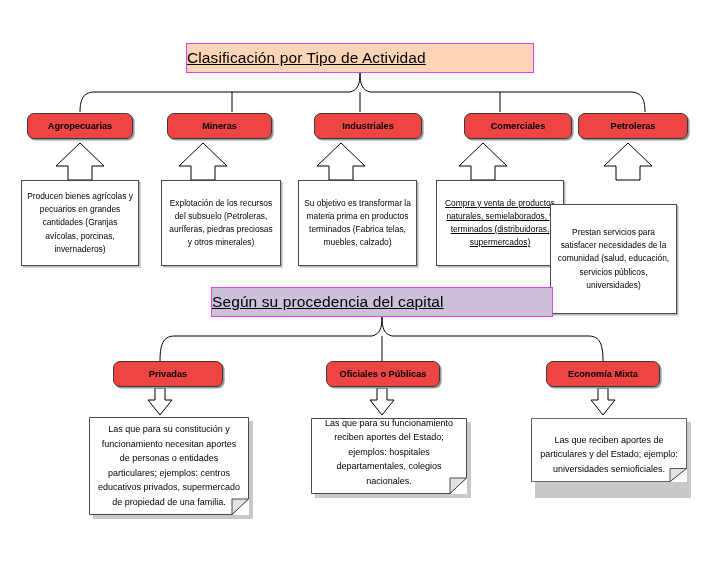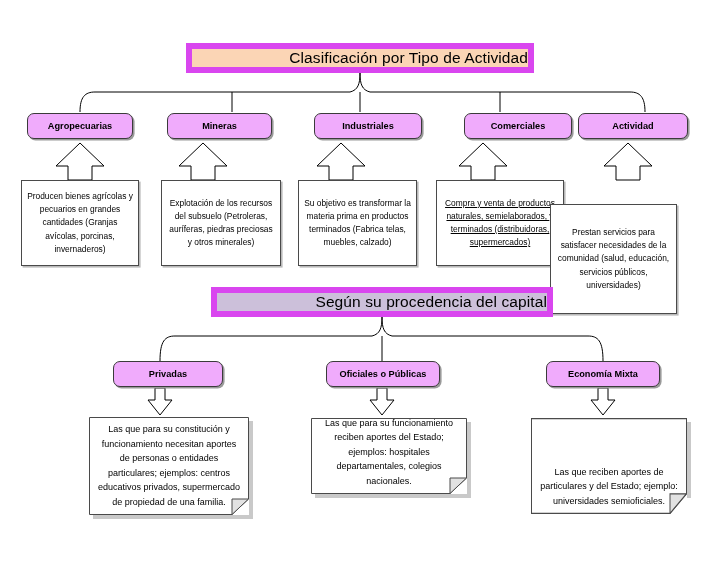--- a/index.html
+++ b/index.html
@@ -7,38 +7,38 @@
     width:728px;height:563px;position:relative;overflow:hidden;
     font-family:"Liberation Sans","DejaVu Sans",sans-serif;
     color:#000;
   }
   #canvas{position:absolute;inset:0;width:728px;height:563px;}
   .svg-layer{position:absolute;left:0;top:0;width:728px;height:563px;pointer-events:none;}
 
   
   .title-bar{
     position:absolute;box-sizing:border-box;
-    border:6px solid #d946ef;
-    display:flex;align-items:center;justify-content:flex-end;
-    font-size:15.5px;letter-spacing:.1px;
+    border:1px solid #d946ef;
+    display:flex;align-items:center;justify-content:flex-start;
+    font-size:15.5px;letter-spacing:.1px;text-decoration:underline;
   }
   #title-activity{
     left:186px;top:43px;width:348px;height:30px;
     background:#FBD5B5;
   }
   #title-capital{
     left:211px;top:287px;width:342px;height:30px;
     background:#CCC0DA;
   }
 
   
   .cat-box{
     position:absolute;box-sizing:border-box;
     border:1px solid #3b3b3b;border-radius:7px;
-    background:#f0abfc;
+    background:#ef4444;
     display:flex;align-items:center;justify-content:center;
     font-size:9.2px;font-weight:bold;
     box-shadow:1.6px 1.6px 0 0 #9a9a9a;
   }
 
   
   .desc-box{
     position:absolute;box-sizing:border-box;
     border:1px solid #4a4a4a;background:#ffffff;
     display:flex;align-items:center;justify-content:center;
@@ -110,21 +110,21 @@
   <div class="cat-box" style="left:167px;top:113px;width:105px;height:26px;">
     <span>Mineras</span>
   </div>
   <div class="cat-box" style="left:314px;top:113px;width:108px;height:26px;">
     <span>Industriales</span>
   </div>
   <div class="cat-box" style="left:444px;top:113px;width:108px;height:26px;margin-left:20px;">
     <span>Comerciales</span>
   </div>
   <div class="cat-box" style="left:578px;top:113px;width:110px;height:26px;">
-    <span>Actividad</span>
+    <span>Petroleras</span>
   </div>
 
   <div class="desc-box" style="left:21px;top:180px;width:118px;height:86px;align-items:center;">
     <span>Producen bienes agrícolas y pecuarios en grandes cantidades (Granjas avícolas, porcinas, invernaderos)</span>
   </div>
   <div class="desc-box" style="left:161px;top:180px;width:120px;height:86px;">
     <span>Explotación de los recursos del subsuelo (Petroleras, auríferas, piedras preciosas y otros minerales)</span>
   </div>
   <div class="desc-box" style="left:298px;top:180px;width:119px;height:86px;">
     <span>Su objetivo es transformar la materia prima en productos terminados (Fabrica telas, muebles, calzado)</span>
@@ -162,21 +162,21 @@
   <div class="shadow-note" style="left:315px;top:422px;width:156px;height:76px;"></div>
   <div class="note-box" style="left:311px;top:418px;width:156px;height:76px;">
     <svg class="note-svg" viewBox="0 0 156 76" preserveAspectRatio="none">
       <path d="M0.5,0.5 L155.5,0.5 L155.5,60 L139,75.5 L0.5,75.5 Z" fill="#ffffff" stroke="#4a4a4a" stroke-width="1"></path>
       <path d="M155.5,60 L139,60 L139,75.5 Z" fill="#e2e2e2" stroke="#4a4a4a" stroke-width="1"></path>
     </svg>
     <span class="note-text">Las que para su funcionamiento reciben aportes del Estado; ejemplos: hospitales departamentales, colegios nacionales.</span>
   </div>
 
   <div class="shadow-note" style="left:535px;top:422px;width:156px;height:76px;"></div>
-  <div class="note-box" style="left:531px;top:418px;width:156px;height:96px;">
+  <div class="note-box" style="left:531px;top:418px;width:156px;height:64px;">
     <svg class="note-svg" viewBox="0 0 156 76" preserveAspectRatio="none">
       <path d="M0.5,0.5 L155.5,0.5 L155.5,60 L139,75.5 L0.5,75.5 Z" fill="#ffffff" stroke="#4a4a4a" stroke-width="1"></path>
       <path d="M155.5,60 L139,60 L139,75.5 Z" fill="#e2e2e2" stroke="#4a4a4a" stroke-width="1"></path>
     </svg>
     <span class="note-text">Las que reciben aportes de particulares y del Estado; ejemplo: universidades semioficiales.</span>
   </div>
 
 </div>
 
 </body></html>

